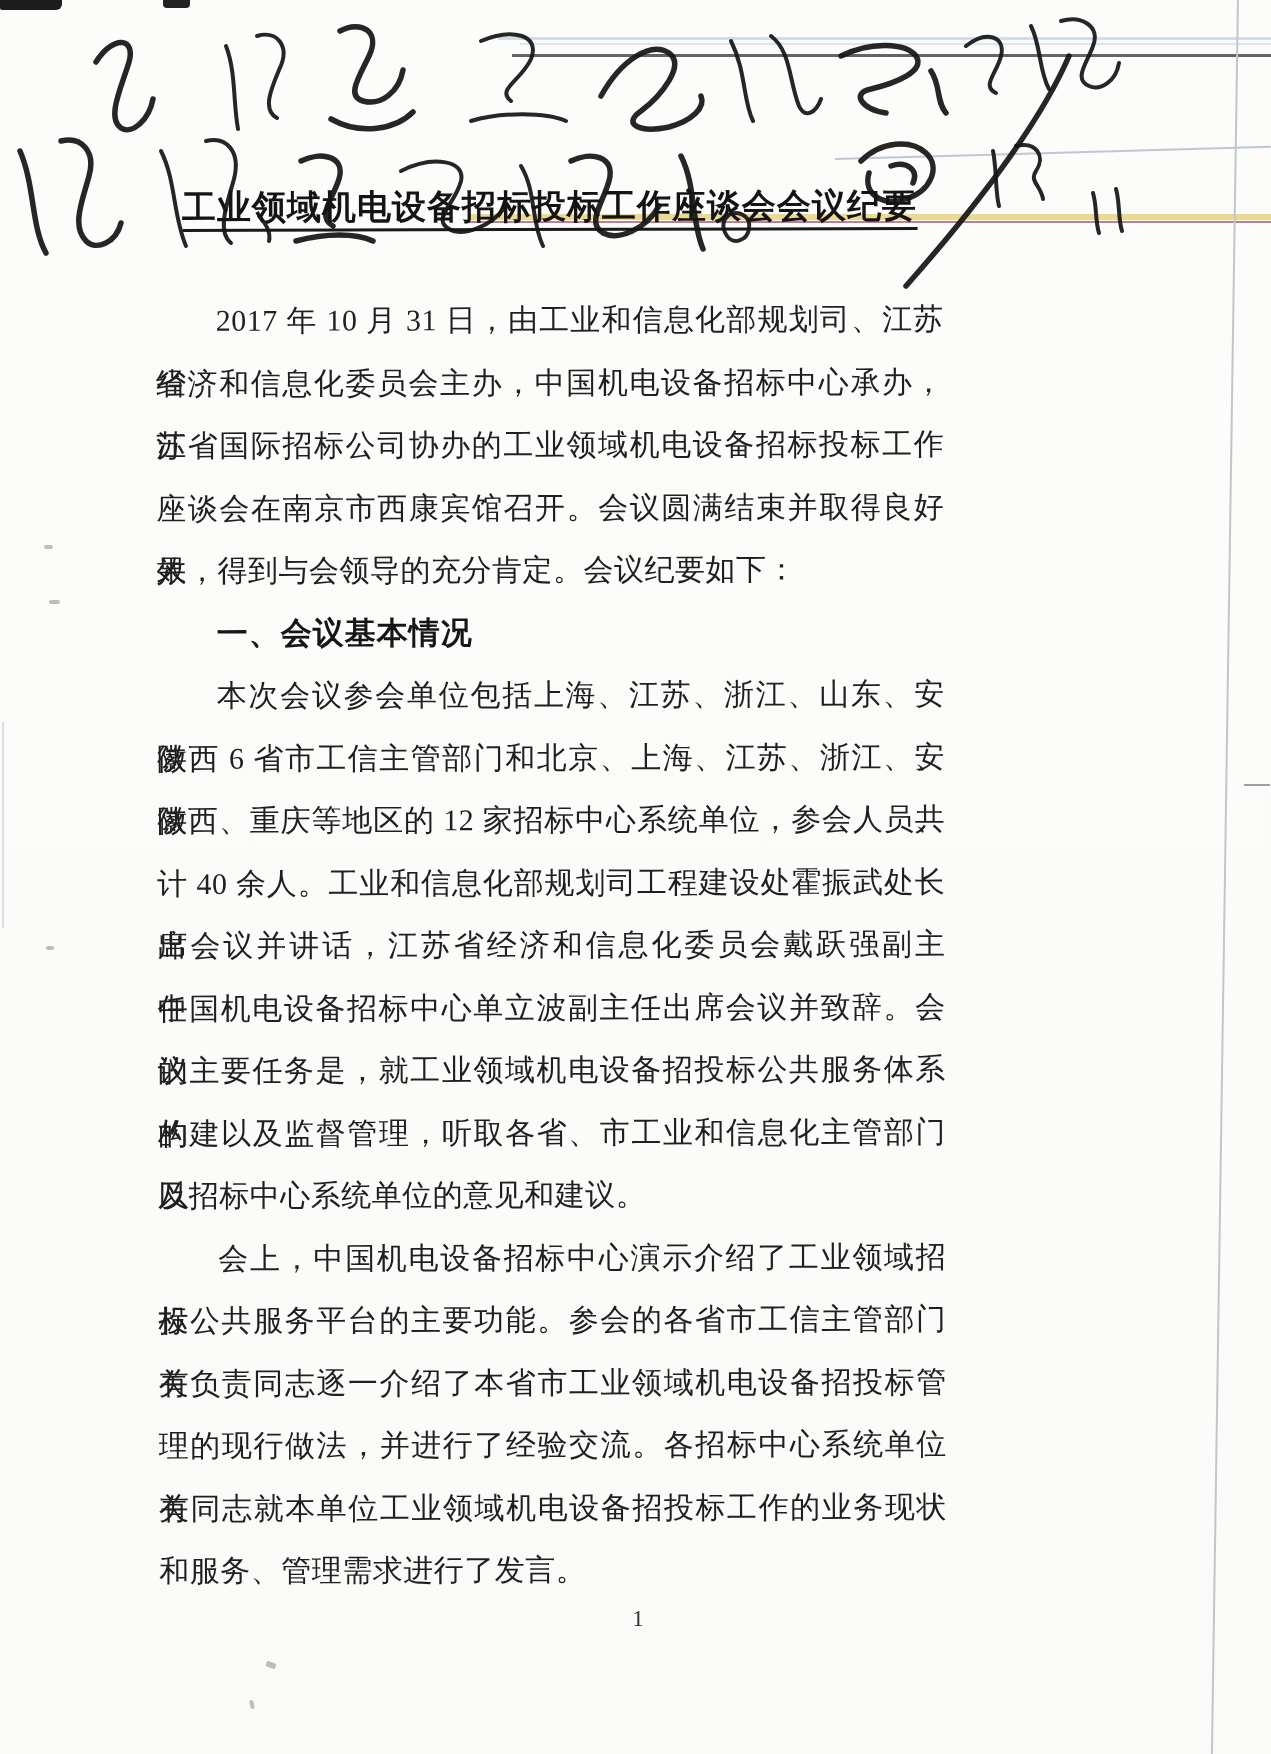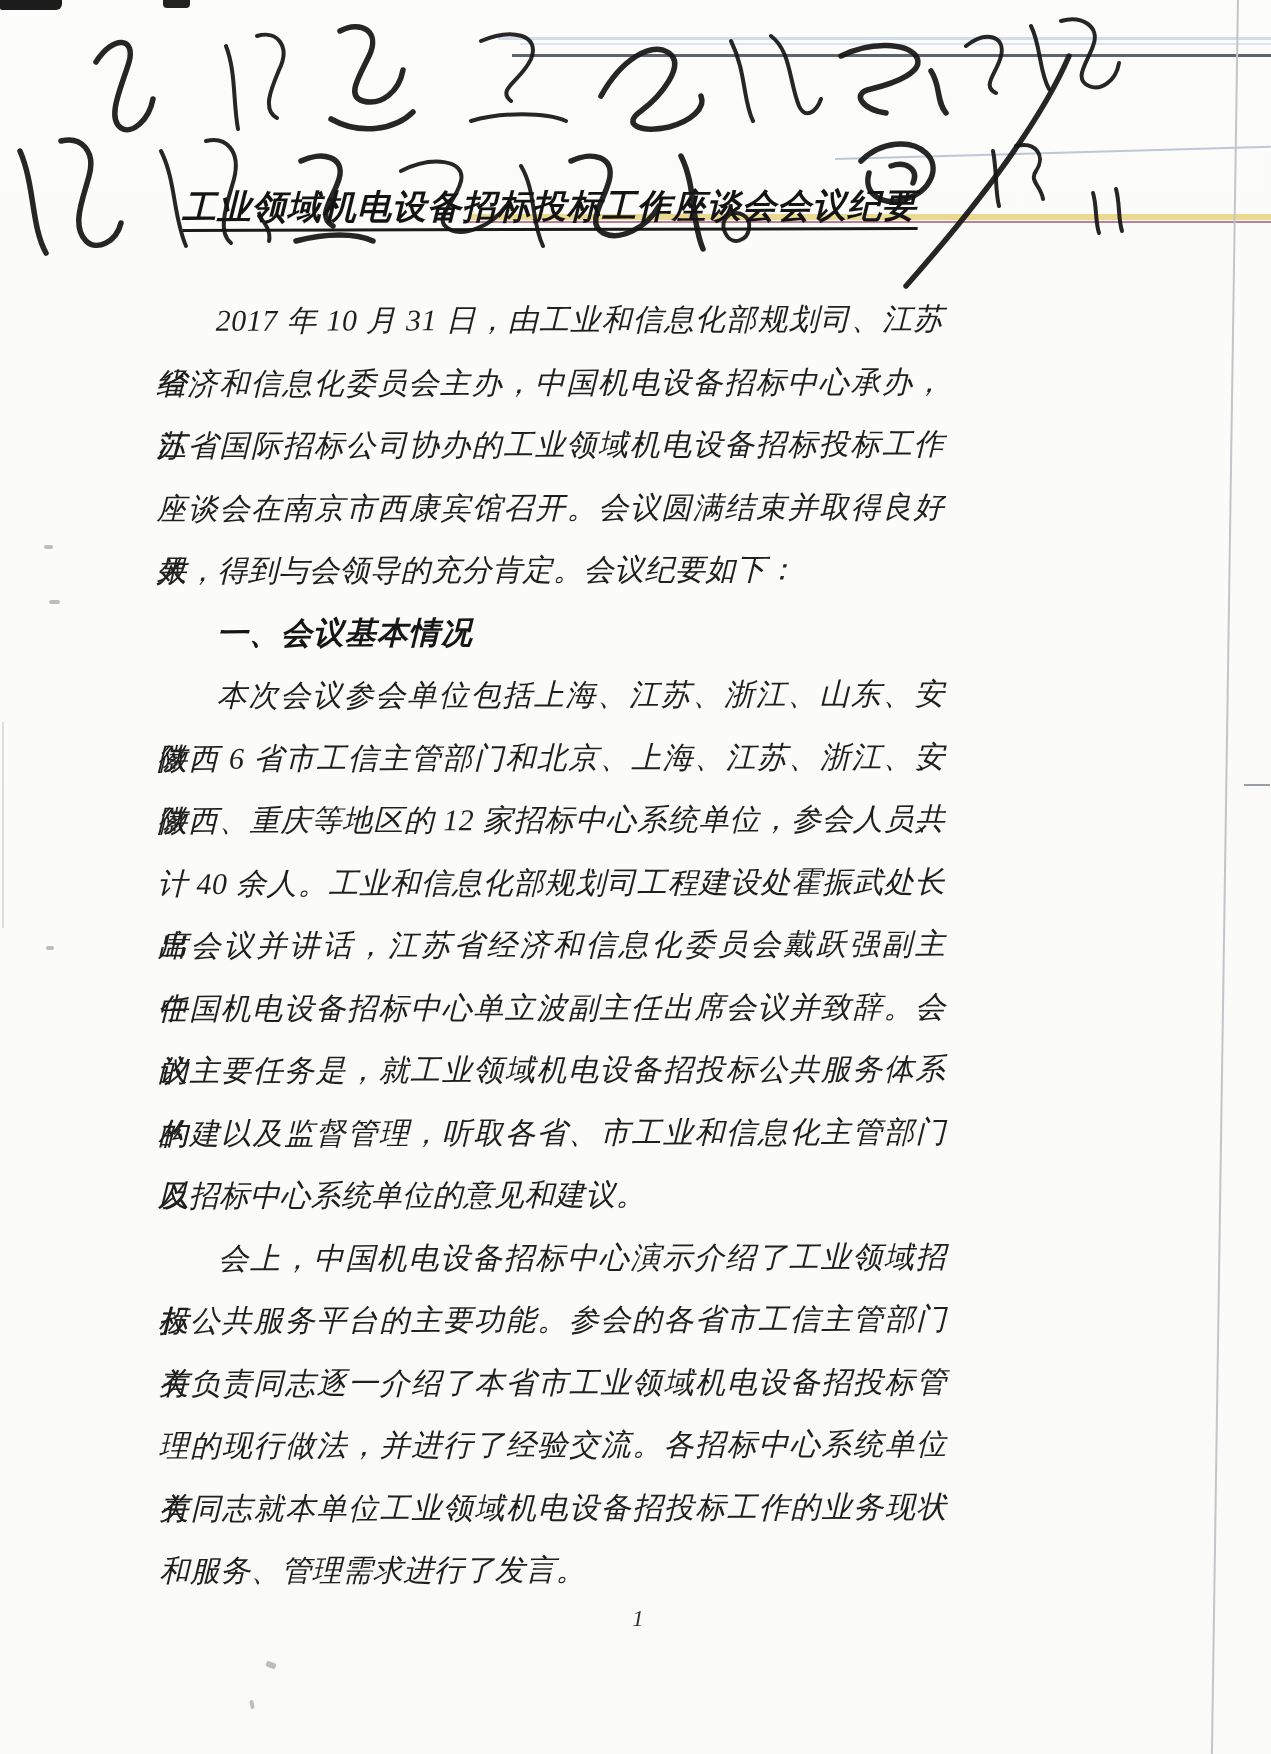--- a/index.html
+++ b/index.html
@@ -1,21 +1,21 @@
 <!DOCTYPE html>
 <html><head>
 <meta charset="utf-8">
 <style>
   html,body{margin:0;padding:0;}
   body{
     width:1271px;height:1754px;position:relative;overflow:hidden;
     background:#fbfbf9;
     font-family:"Liberation Serif","DejaVu Serif",serif;
   }
-  .page{position:absolute;inset:0;background:linear-gradient(180deg,#fcfcfa 0%,#fbfbf9 60%,#fafaf8 100%);font-style:italic;}
+  .page{position:absolute;inset:0;background:linear-gradient(180deg,#fcfcfa 0%,#fbfbf9 60%,#fafaf8 100%);}
 
   
   .hline,.vline,.speck{position:absolute;}
   .hl-blue1{left:498px;top:37px;width:773px;height:3px;background:#c6d4e5;opacity:.8;}
   .hl-blue2{left:520px;top:43px;width:751px;height:2px;background:#d3dfec;opacity:.8;}
   .hl-dark{left:512px;top:54px;width:759px;height:2.5px;background:#60656a;}
   .hl-faintblue{left:835px;top:158px;width:436px;height:1.6px;background:#bcc8d6;transform:rotate(-1.6deg);transform-origin:left center;}
   .hl-yellow{left:468px;top:214px;width:803px;height:6px;background:#ead98f;}
   .hl-red{left:468px;top:221px;width:803px;height:1.6px;background:#b2687f;opacity:.85;}
   .vl-right{left:1237px;top:-4px;width:2px;height:1766px;background:#c2c5c9;transform:rotate(0.85deg);transform-origin:top center;}

